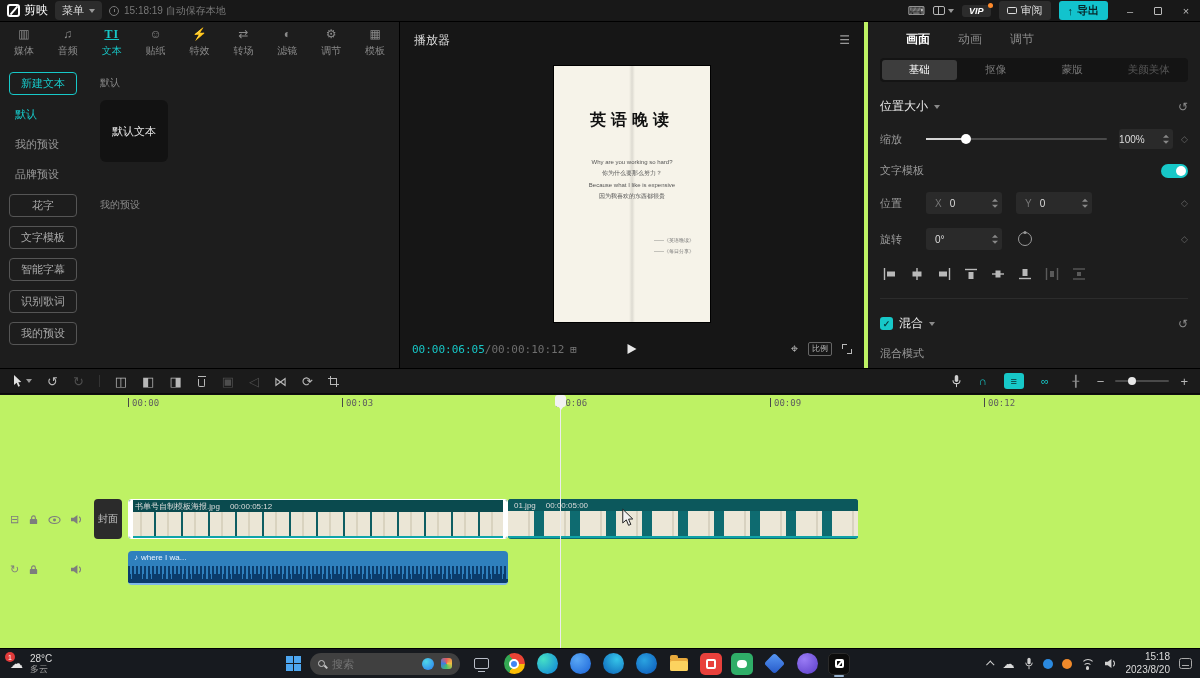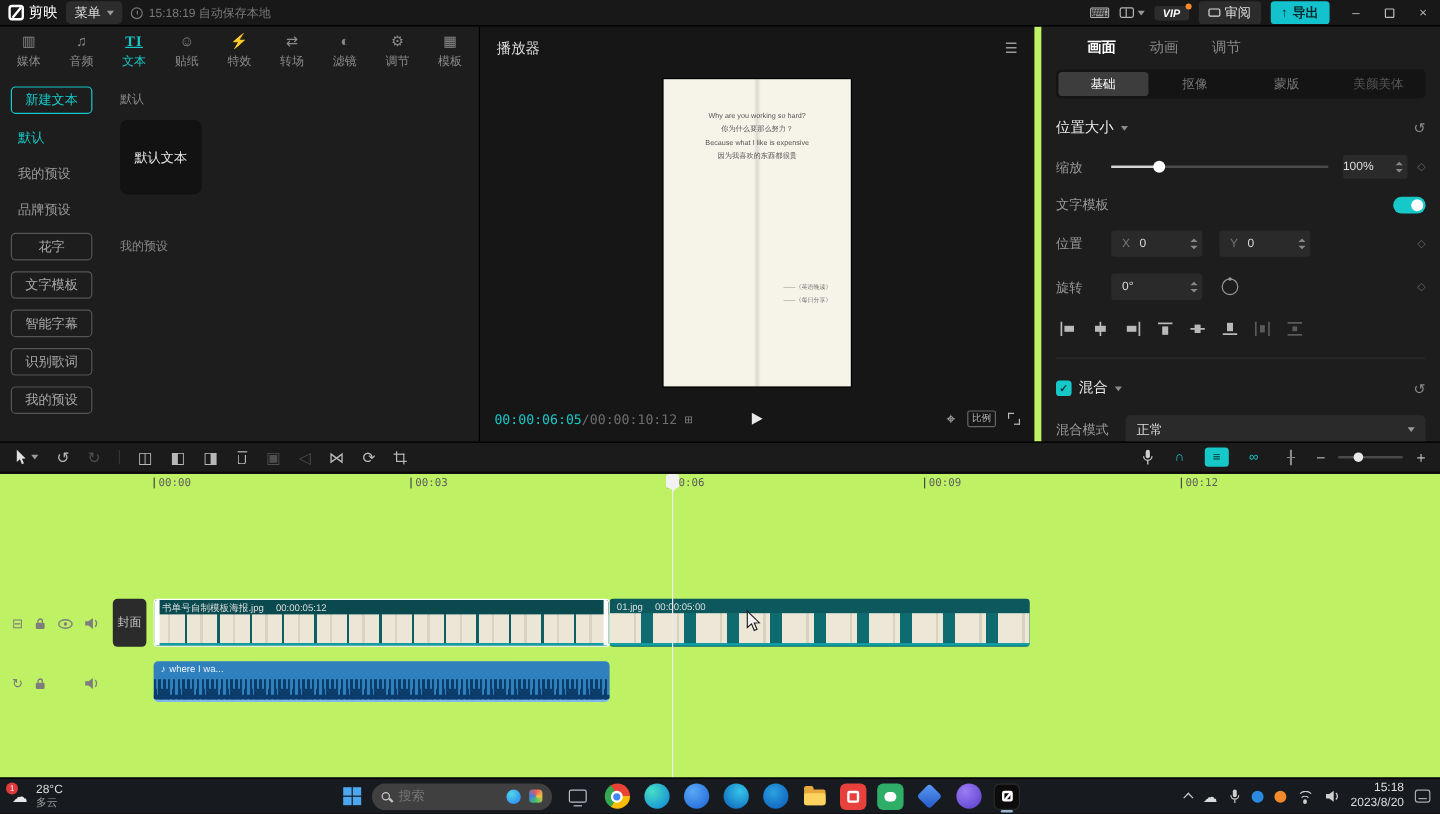--- a/index.html
+++ b/index.html
@@ -44,21 +44,21 @@
   .lnav-item{padding:3px 6px}
   .lnav-item.newtext{border:1px solid #17c8c8;border-radius:4px;color:#17c8c8;text-align:center;padding:3px 4px}
   .lnav-item.sel{color:#17c8c8}
   .lnav-item.boxed{border:1px solid #555;border-radius:4px;text-align:center;color:#aaa}
   .lcontent{flex:1;padding:12px 14px;position:relative}
   .sec-label{font-size:10px;color:#8a8a8a}
   .tile{width:68px;height:62px;background:#121212;border-radius:6px;margin-top:10px;display:grid;place-items:center;font-size:11px;color:#e6e6e6}
   .presets-label{margin-top:36px}
 
   
-  .player{flex:1;background:#161616;position:relative;border-right:6px solid #bef264}
+  .player{flex:1;background:#161616;position:relative;border-right:4px solid #bef264}
   .phead{height:36px;display:flex;align-items:center;padding:0 14px;font-size:12px;color:#ddd}
   .ic-hamburger{margin-left:auto;color:#999;font-size:12px}
   .stage{position:absolute;top:36px;bottom:38px;left:0;right:0;display:grid;place-items:center}
   .preview{width:156px;height:256px;background:#f6f3e9;position:relative;color:#222;box-shadow:0 0 0 1px #000}
   .preview::before{content:"";position:absolute;left:50%;top:0;bottom:0;width:6px;transform:translateX(-50%);background:linear-gradient(90deg,transparent,rgba(0,0,0,.10),transparent)}
   .pv-title{margin-top:44px;text-align:center;font-family:"Liberation Serif",serif;font-weight:bold;font-size:16px;letter-spacing:5px;color:#111}
   .pv-lines{margin-top:26px;text-align:center;font-size:6px;line-height:1.9;color:#555}
   .pv-credits{position:absolute;right:16px;bottom:66px;font-size:5px;color:#777;text-align:right;line-height:2.1}
   .pbar{position:absolute;bottom:0;left:0;right:0;height:38px;display:flex;align-items:center;padding:0 12px;font-family:"DejaVu Sans Mono",monospace}
   .time-cur{color:#17c8c8;font-size:11px}
@@ -319,20 +319,21 @@
     </div>
   </div>
 
   <div class="player">
     <div class="phead">
       <span>播放器</span>
       <span class="ic-hamburger">☰</span>
     </div>
     <div class="stage">
       <div class="preview">
+        <div class="pv-title">英语晚读</div>
         <div class="pv-lines">
           <div>Why are you working so hard?</div>
           <div>你为什么要那么努力？</div>
           <div>Because what I like is expensive</div>
           <div>因为我喜欢的东西都很贵</div>
         </div>
         <div class="pv-credits">
           <div>——《英语晚读》</div>
           <div>——《每日分享》</div>
         </div>
@@ -483,24 +484,20 @@
 
     <div class="sec-head">
       <span class="chk">✓</span>
       <span>混合</span>
       <span class="sec-caret"></span>
       <span class="reset-icon">↺</span>
     </div>
 
     <div class="prow">
       <span class="plabel" style="width:58px">混合模式</span>
-      <span class="dd">
-        <span>正常</span>
-        <span class="caret"></span>
-      </span>
     </div>
   </div>
 </div>
 
 <div class="toolbar">
   <span class="tool">
     <svg width="11" height="14" viewBox="0 0 12 16">
         <path d="M2 1 L2 12.6 L5 10 L6.9 14.6 L8.8 13.8 L6.9 9.4 L10.4 9.2 Z" fill="#e0e0e0"></path>
       </svg>
     <span class="caret"></span>

